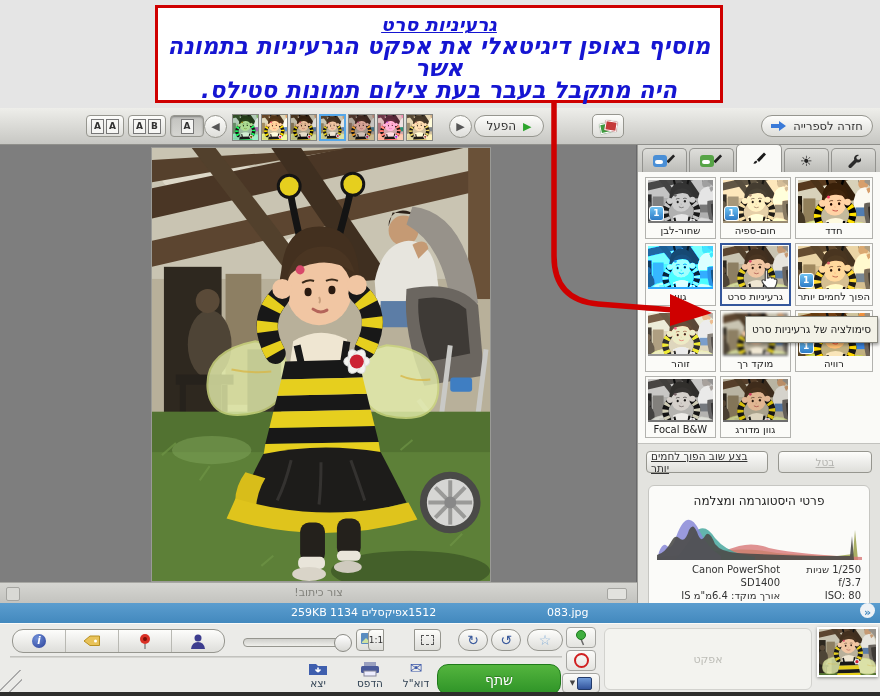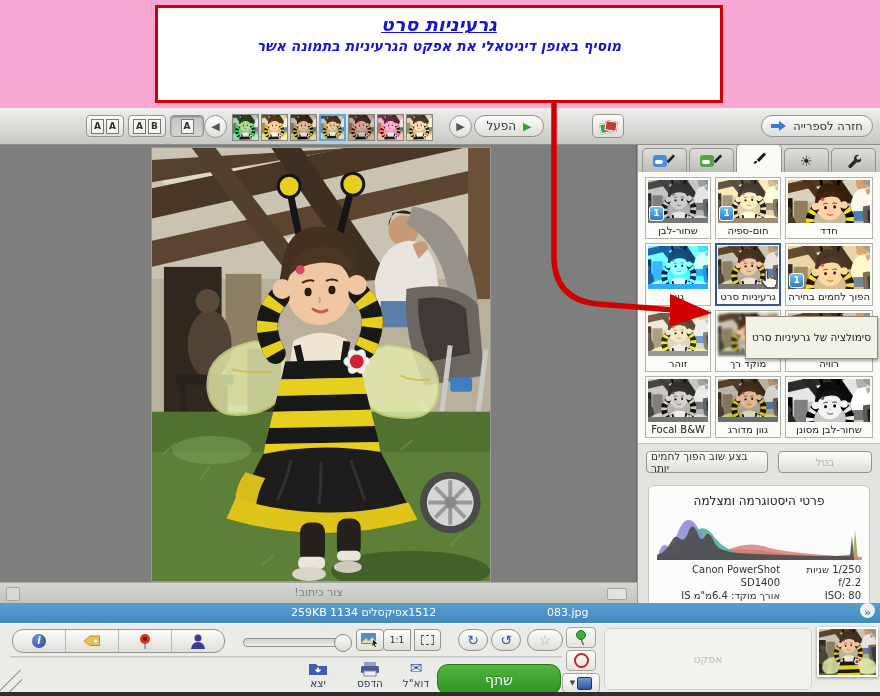--- a/index.html
+++ b/index.html
@@ -1,24 +1,24 @@
 <!DOCTYPE html>
 <html><head>
 <meta charset="utf-8">
 <style>
   html,body{margin:0;padding:0;background:#fff;}
-  .app{position:relative;width:880px;height:696px;background:#f9a8d4;overflow:hidden;
+  .app{position:relative;width:880px;height:696px;background:#e5e5e5;overflow:hidden;
        font-family:"DejaVu Sans","Liberation Sans",sans-serif;-webkit-font-smoothing:antialiased;}
   svg{display:block}
 
   
   .callout{position:absolute;left:155px;top:5px;width:562px;height:92px;background:#fff;
            border:3px solid #cf0000;z-index:60;text-align:center;color:#1515d2;direction:rtl;}
   .callout .title{font-size:19px;font-weight:bold;font-style:italic;text-decoration:underline;margin-top:5px;}
-  .callout .line{font-size:14px;font-weight:bold;font-style:italic;line-height:22px;}
+  .callout .line{font-size:23px;font-weight:bold;font-style:italic;line-height:22px;}
 
   
   .connector{position:absolute;left:0;top:0;z-index:50;pointer-events:none;}
   .cursor-hand{position:absolute;left:758px;top:268px;z-index:55;pointer-events:none;}
 
   
   .editor{position:absolute;top:108px;left:0;width:880px;height:588px;display:flex;flex-direction:column;}
 
   
   .toolbar{height:36px;background:linear-gradient(#eeeeea,#c7c7c3);border-bottom:1px solid #8f8f8b;position:relative;flex:none;}
@@ -77,30 +77,30 @@
   .fx-tint{filter:grayscale(1) sepia(1) hue-rotate(165deg) saturate(4) brightness(1.05);}
   .fx-warm{filter:sepia(.45) saturate(1.4);}
   .fx-glow{filter:brightness(1.3) contrast(.85);}
   .fx-soft{filter:blur(1.3px);}
   .fx-sat{filter:saturate(2.2);}
   .fx-gradtint{filter:saturate(1.1) brightness(.92);}
   .fx-focalbw{filter:grayscale(.88) contrast(1.05);}
   .fx-fbw{filter:grayscale(1) contrast(1.5);}
 
   .histrow{display:flex;gap:10px;padding:7px 8px 5px;}
-  .hbtn{height:22px;border-radius:4px;font-size:10.5px;padding:0 4px;}
+  .hbtn{height:22px;border-radius:4px;font-size:10.5px;padding:0 4px;text-decoration:underline;}
   .hbtn.redo{width:122px;}
   .hbtn.undo{flex:1;color:#b3b3af;}
 
   .histo{margin:7px 10px;background:#fbfbf9;border:1px solid #c6c6c2;border-radius:6px;padding:8px 8px 22px;}
   .histo-title{text-align:center;font-size:12px;color:#222;direction:rtl;margin-bottom:8px;}
   .caminfo{display:flex;font-size:10px;color:#333;margin-top:3px;line-height:13px;}
   .cam-left{flex:1.6;text-align:right;direction:rtl;}
   .cam-right{flex:1;text-align:right;direction:rtl;padding-left:4px;}
-  .tooltip{position:absolute;left:745px;top:316px;height:17px;line-height:16px;padding:12px 6px;background:#f3f2e7;
+  .tooltip{position:absolute;left:745px;top:316px;height:17px;line-height:16px;padding:4px 6px;background:#f3f2e7;
            border:1px solid #8a8a80;box-shadow:1px 2px 3px rgba(0,0,0,.35);font-size:10.5px;color:#222;direction:rtl;z-index:45;white-space:nowrap;}
 
   
   .statusbar{height:20px;background:linear-gradient(#5b9dcf,#4389be);color:#fff;font-size:11px;position:relative;flex:none;}
   .statusbar span{position:absolute;top:0;line-height:20px;}
   .st-size{left:291px;}
   .st-dim{left:330px;}
   .st-date{left:443px;margin-top:20px;}
   .st-file{left:547px;}
   .st-expand{position:absolute;right:5px;top:2px;width:15px;height:15px;line-height:15px;border-radius:50%;background:#eef2f6;
@@ -113,21 +113,21 @@
   .seg4 .seg:last-child{border-right:none;}
   .info-ico{width:14px;height:14px;border-radius:50%;background:radial-gradient(circle at 35% 30%,#6f8fd8,#2a3f97);
             color:#fff;font-size:10px;font-weight:bold;font-style:italic;text-align:center;line-height:14px;}
   .slider{position:absolute;left:243px;top:14px;width:104px;height:7px;border:1px solid #96968f;border-radius:4px;
           background:linear-gradient(#cfcfcb,#efefeb);}
   .slider .handle{position:absolute;right:-4px;top:-5px;width:16px;height:16px;border-radius:50%;
           background:linear-gradient(#ffffff,#d8d8d4);border:1px solid #8a8a84;}
   .sqbtn{position:absolute;top:5px;height:22px;border:1px solid #96968f;border-radius:4px;background:linear-gradient(#fdfdfb,#dededa);
          display:flex;align-items:center;justify-content:center;box-sizing:border-box;}
   .importbtn{left:356px;width:28px;}
-  .zoom11{left:383px;width:28px;font-size:9px;color:#333;border-radius:4px 0 0 4px;}
+  .zoom11{left:368px;width:16px;font-size:9px;color:#333;border-radius:4px 0 0 4px;}
   .zoomfit{left:414px;width:27px;border-radius:0 4px 4px 0;}
   .fit-ico{width:11px;height:8px;border:1px dashed #555;}
   .rotcw{left:458px;width:30px;font-size:14px;color:#3a5a9c;border-radius:11px;}
   .rotccw{left:491px;width:30px;font-size:14px;color:#3a5a9c;border-radius:11px;}
   .starbtn{left:527px;width:36px;font-size:14px;color:#8ab2d8;border-radius:11px;}
   .bb-divider{position:absolute;left:10px;top:33px;width:552px;border-top:1px solid #d4d4d0;box-shadow:0 -1px 0 #c2c2be;}
   .action{position:absolute;top:36px;width:44px;text-align:center;font-size:10.5px;color:#345;}
   .action .ic{height:17px;display:flex;align-items:center;justify-content:center;}
   .act-export{left:296px;}
   .act-print{left:348px;}
@@ -279,20 +279,21 @@
         <ellipse cx="158" cy="423" rx="17" ry="7" fill="#d9d4c8"></ellipse>
         <rect x="186" y="400" width="24" height="10" rx="5" fill="#e9e5da"></rect>
         <ellipse cx="197" cy="416" rx="14" ry="6" fill="#cfcabe"></ellipse>
       </g>
     </defs>
   </svg>
 
   <div class="callout">
     <div class="title">גרעיניות סרט</div>
     <div class="line">מוסיף באופן דיגיטאלי את אפקט הגרעיניות בתמונה אשר</div>
+    <div class="line">היה מתקבל בעבר בעת צילום תמונות סטילס.</div>
   </div>
 
   <svg class="connector" width="880" height="696">
     <path d="M554 97 L554 256 Q554 300 598 304 L674 310" stroke="#cf0000" stroke-width="5.5" fill="none"></path>
     <polygon points="670,294 712,313 670,326" fill="#cf0000"></polygon>
   </svg>
 
   <svg class="cursor-hand" width="20" height="22" viewBox="0 0 18 20">
     <path d="M7 1.5c.9 0 1.5.7 1.5 1.5v6.2l1.2-.2c.3-1.5 2.4-1.3 2.5.2l1-.2c.9-.2 1.6.3 1.7 1.1h.9c.9 0 1.4.6 1.4 1.4-.1 2.3-.7 4-1.7 5.7l-.5.8H8.2c-1.9-1.6-3.6-3.5-4.5-5.6-.4-1 .4-1.9 1.4-1.7.7.1 1.2.6 1.4 1.2V3c0-.8.6-1.5 1.5-1.5z" fill="#fefefe" stroke="#444" stroke-width="1.1"></path>
   </svg>
@@ -469,21 +470,21 @@
               </div>
             <div class="fxlabel">גרעיניות סרט</div>
           </div>
           <div class="fxcell">
             <div class="fxthumb fx-warm">
                 <svg viewBox="58 70 216 136" preserveAspectRatio="xMidYMid slice">
                   <use href="#scene"></use>
                 </svg>
               </div>
             <span class="badge">1</span>
-            <div class="fxlabel">הפוך לחמים בחירה</div>
+            <div class="fxlabel">הפוך לחמים יותר</div>
           </div>
           <div class="fxcell">
             <div class="fxthumb fx-glow">
                 <svg viewBox="58 70 216 136" preserveAspectRatio="xMidYMid slice">
                   <use href="#scene"></use>
                 </svg>
               </div>
             <div class="fxlabel">זוהר</div>
           </div>
           <div class="fxcell">
@@ -511,28 +512,20 @@
               </div>
             <div class="fxlabel">Focal B&amp;W</div>
           </div>
           <div class="fxcell">
             <div class="fxthumb fx-gradtint">
                 <svg viewBox="58 70 216 136" preserveAspectRatio="xMidYMid slice">
                   <use href="#scene"></use>
                 </svg>
               </div>
             <div class="fxlabel">גוון מדורג</div>
-          </div>
-          <div class="fxcell">
-            <div class="fxthumb fx-fbw">
-                <svg viewBox="58 70 216 136" preserveAspectRatio="xMidYMid slice">
-                  <use href="#scene"></use>
-                </svg>
-              </div>
-            <div class="fxlabel">שחור-לבן מסונן</div>
           </div>
         </div>
 
         <div class="histrow">
           <div class="btn hbtn redo">בצע שוב הפוך לחמים יותר</div>
           <div class="btn hbtn undo">בטל</div>
         </div>
 
         <div class="histo">
           <div class="histo-title">פרטי היסטוגרמה ומצלמה</div>
@@ -544,21 +537,21 @@
             <path d="M0 44 L0 39 Q8 37 14 26 Q18 18 22 22 Q28 28 32 14 Q36 6 40 16 Q44 28 48 20 Q52 13 58 28 Q64 36 80 37 Q120 39 160 40 L193 40 195 20 197 44 Z" fill="#4c4c4a" opacity=".9"></path>
           </svg>
           <div class="caminfo">
             <div class="cam-left">
               <div>Canon PowerShot SD1400</div>
               <div>אורך מוקד: 6.4מ"מ IS</div>
               <div>(שקול ל-35 מ"מ: 107מ"מ)</div>
             </div>
             <div class="cam-right">
               <div>1/250 שניות</div>
-              <div>f/2.2</div>
+              <div>f/3.7</div>
               <div>ISO: 80</div>
             </div>
           </div>
         </div>
       </div>
     </div>
 
     <div class="statusbar">
       <span class="st-size">259KB</span>
       <span class="st-dim">פיקסלים 1134x1512</span>

